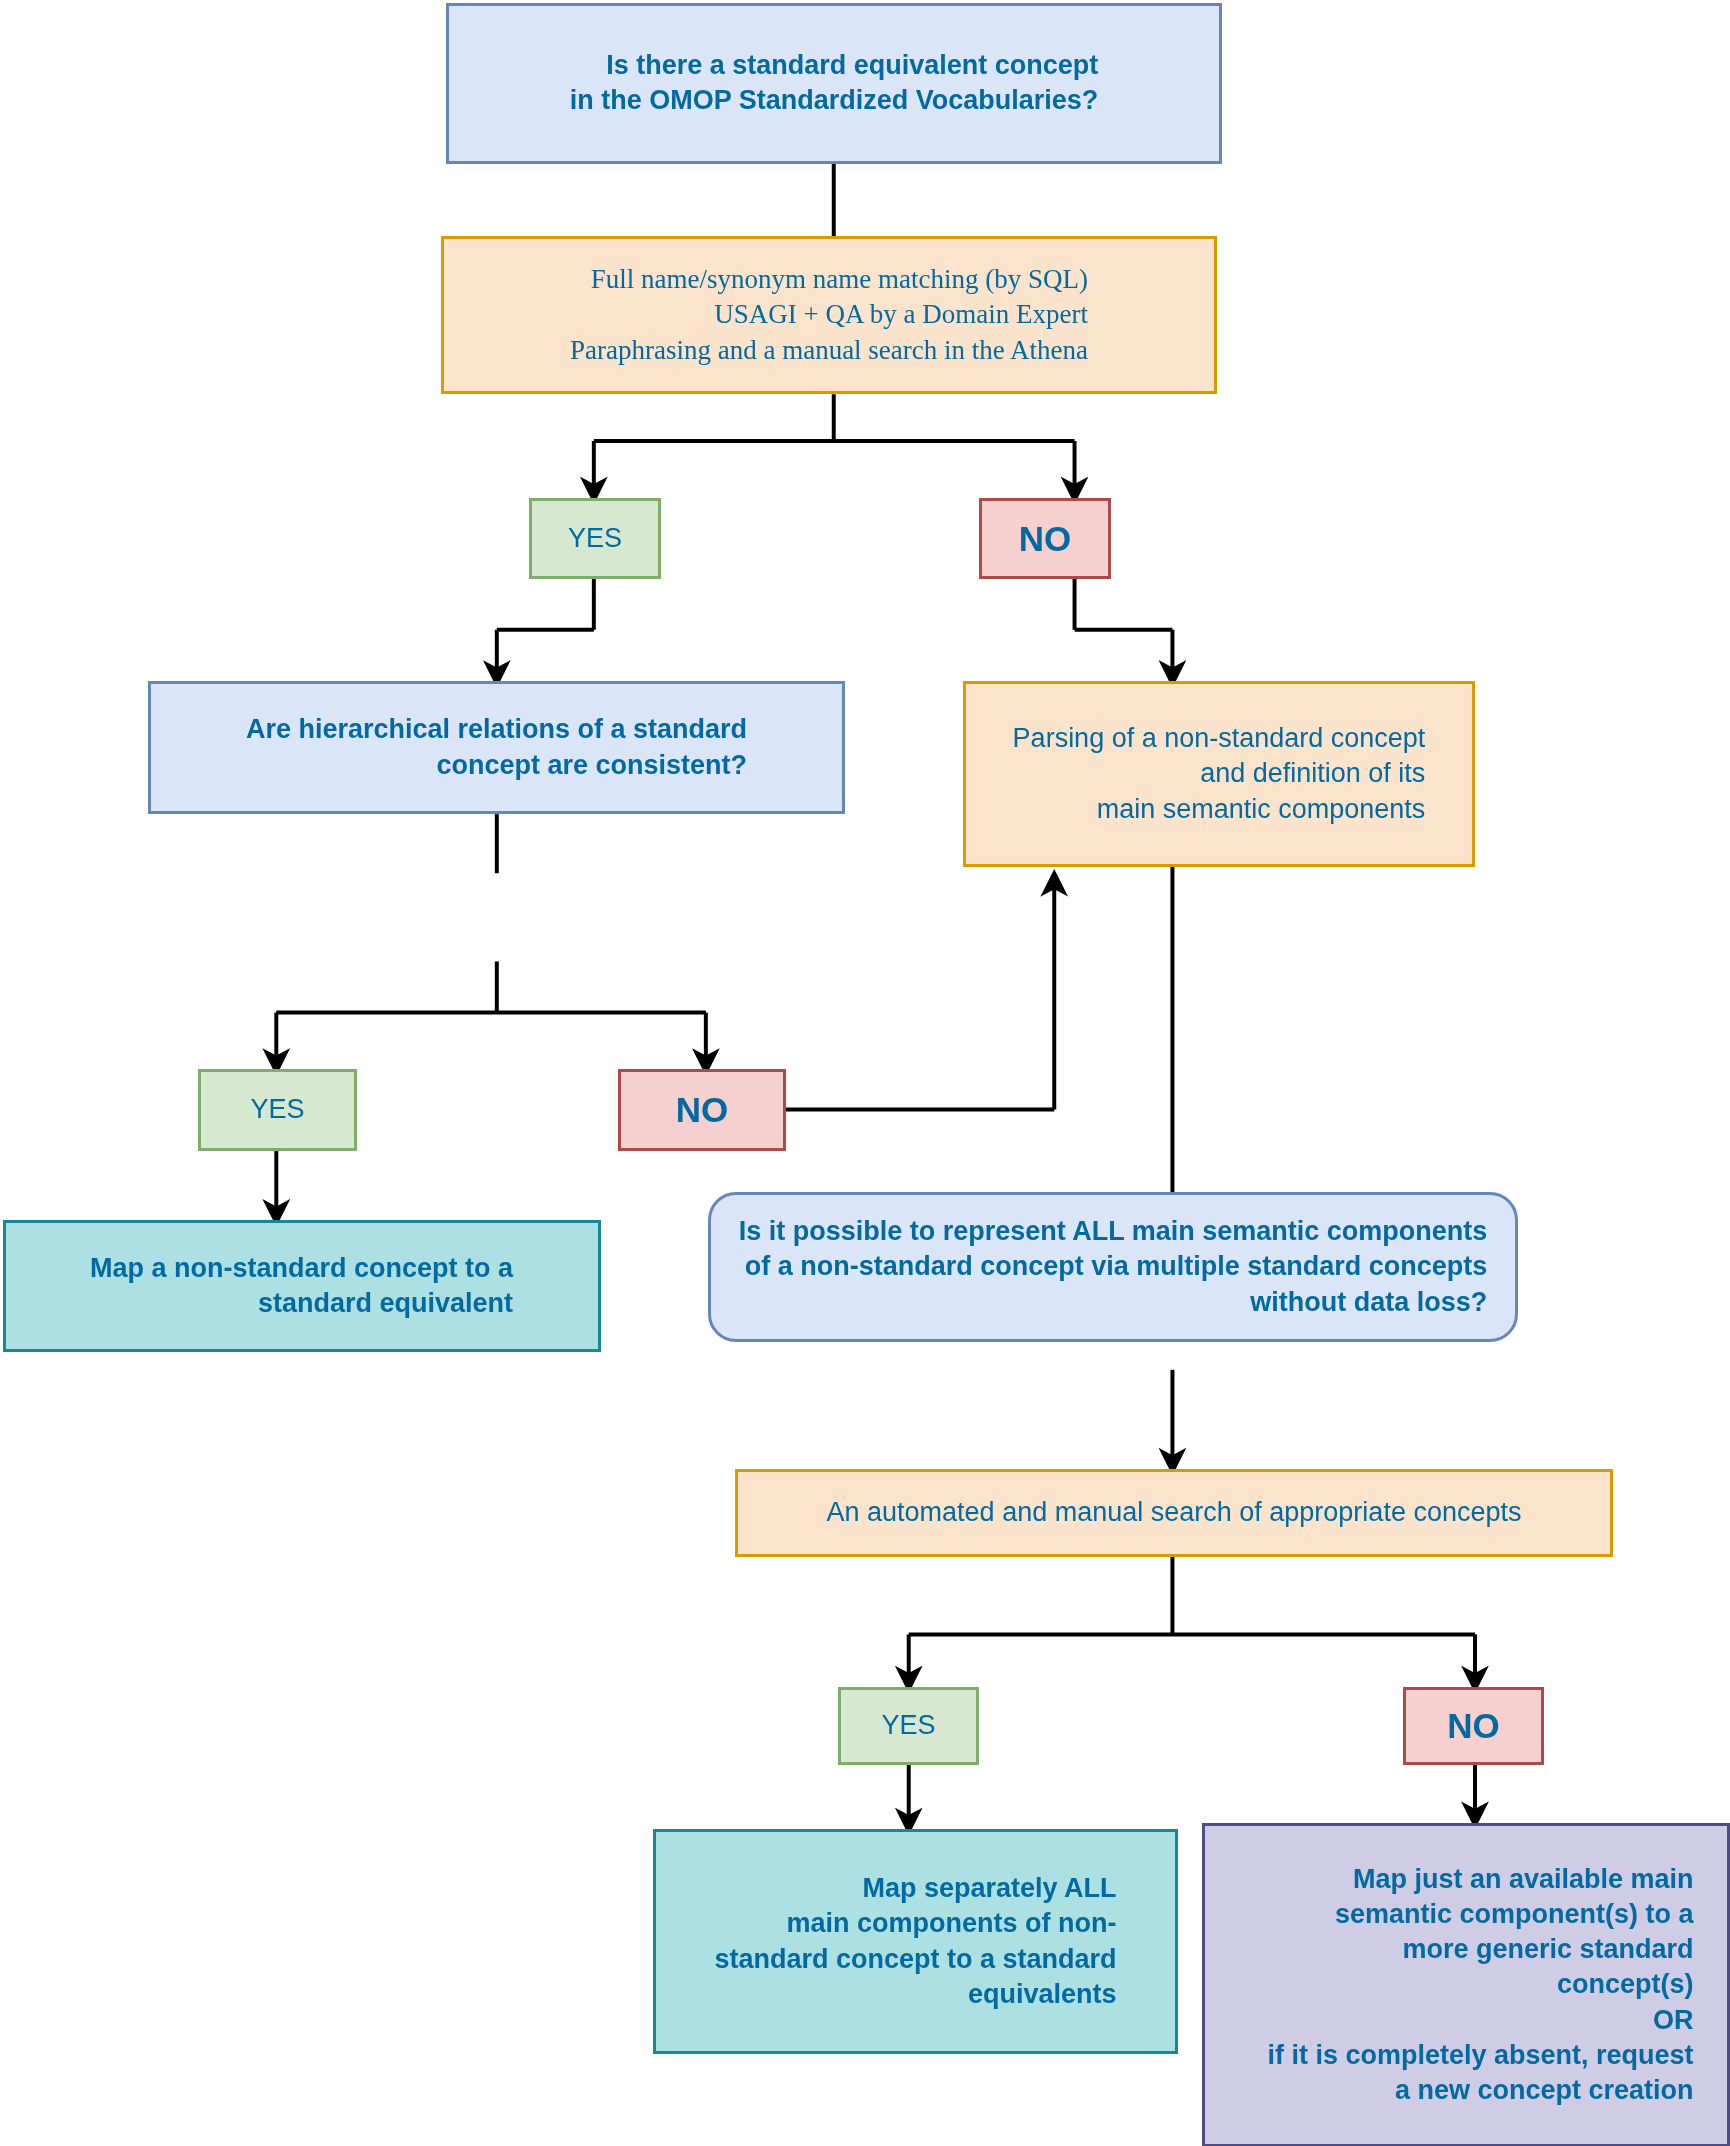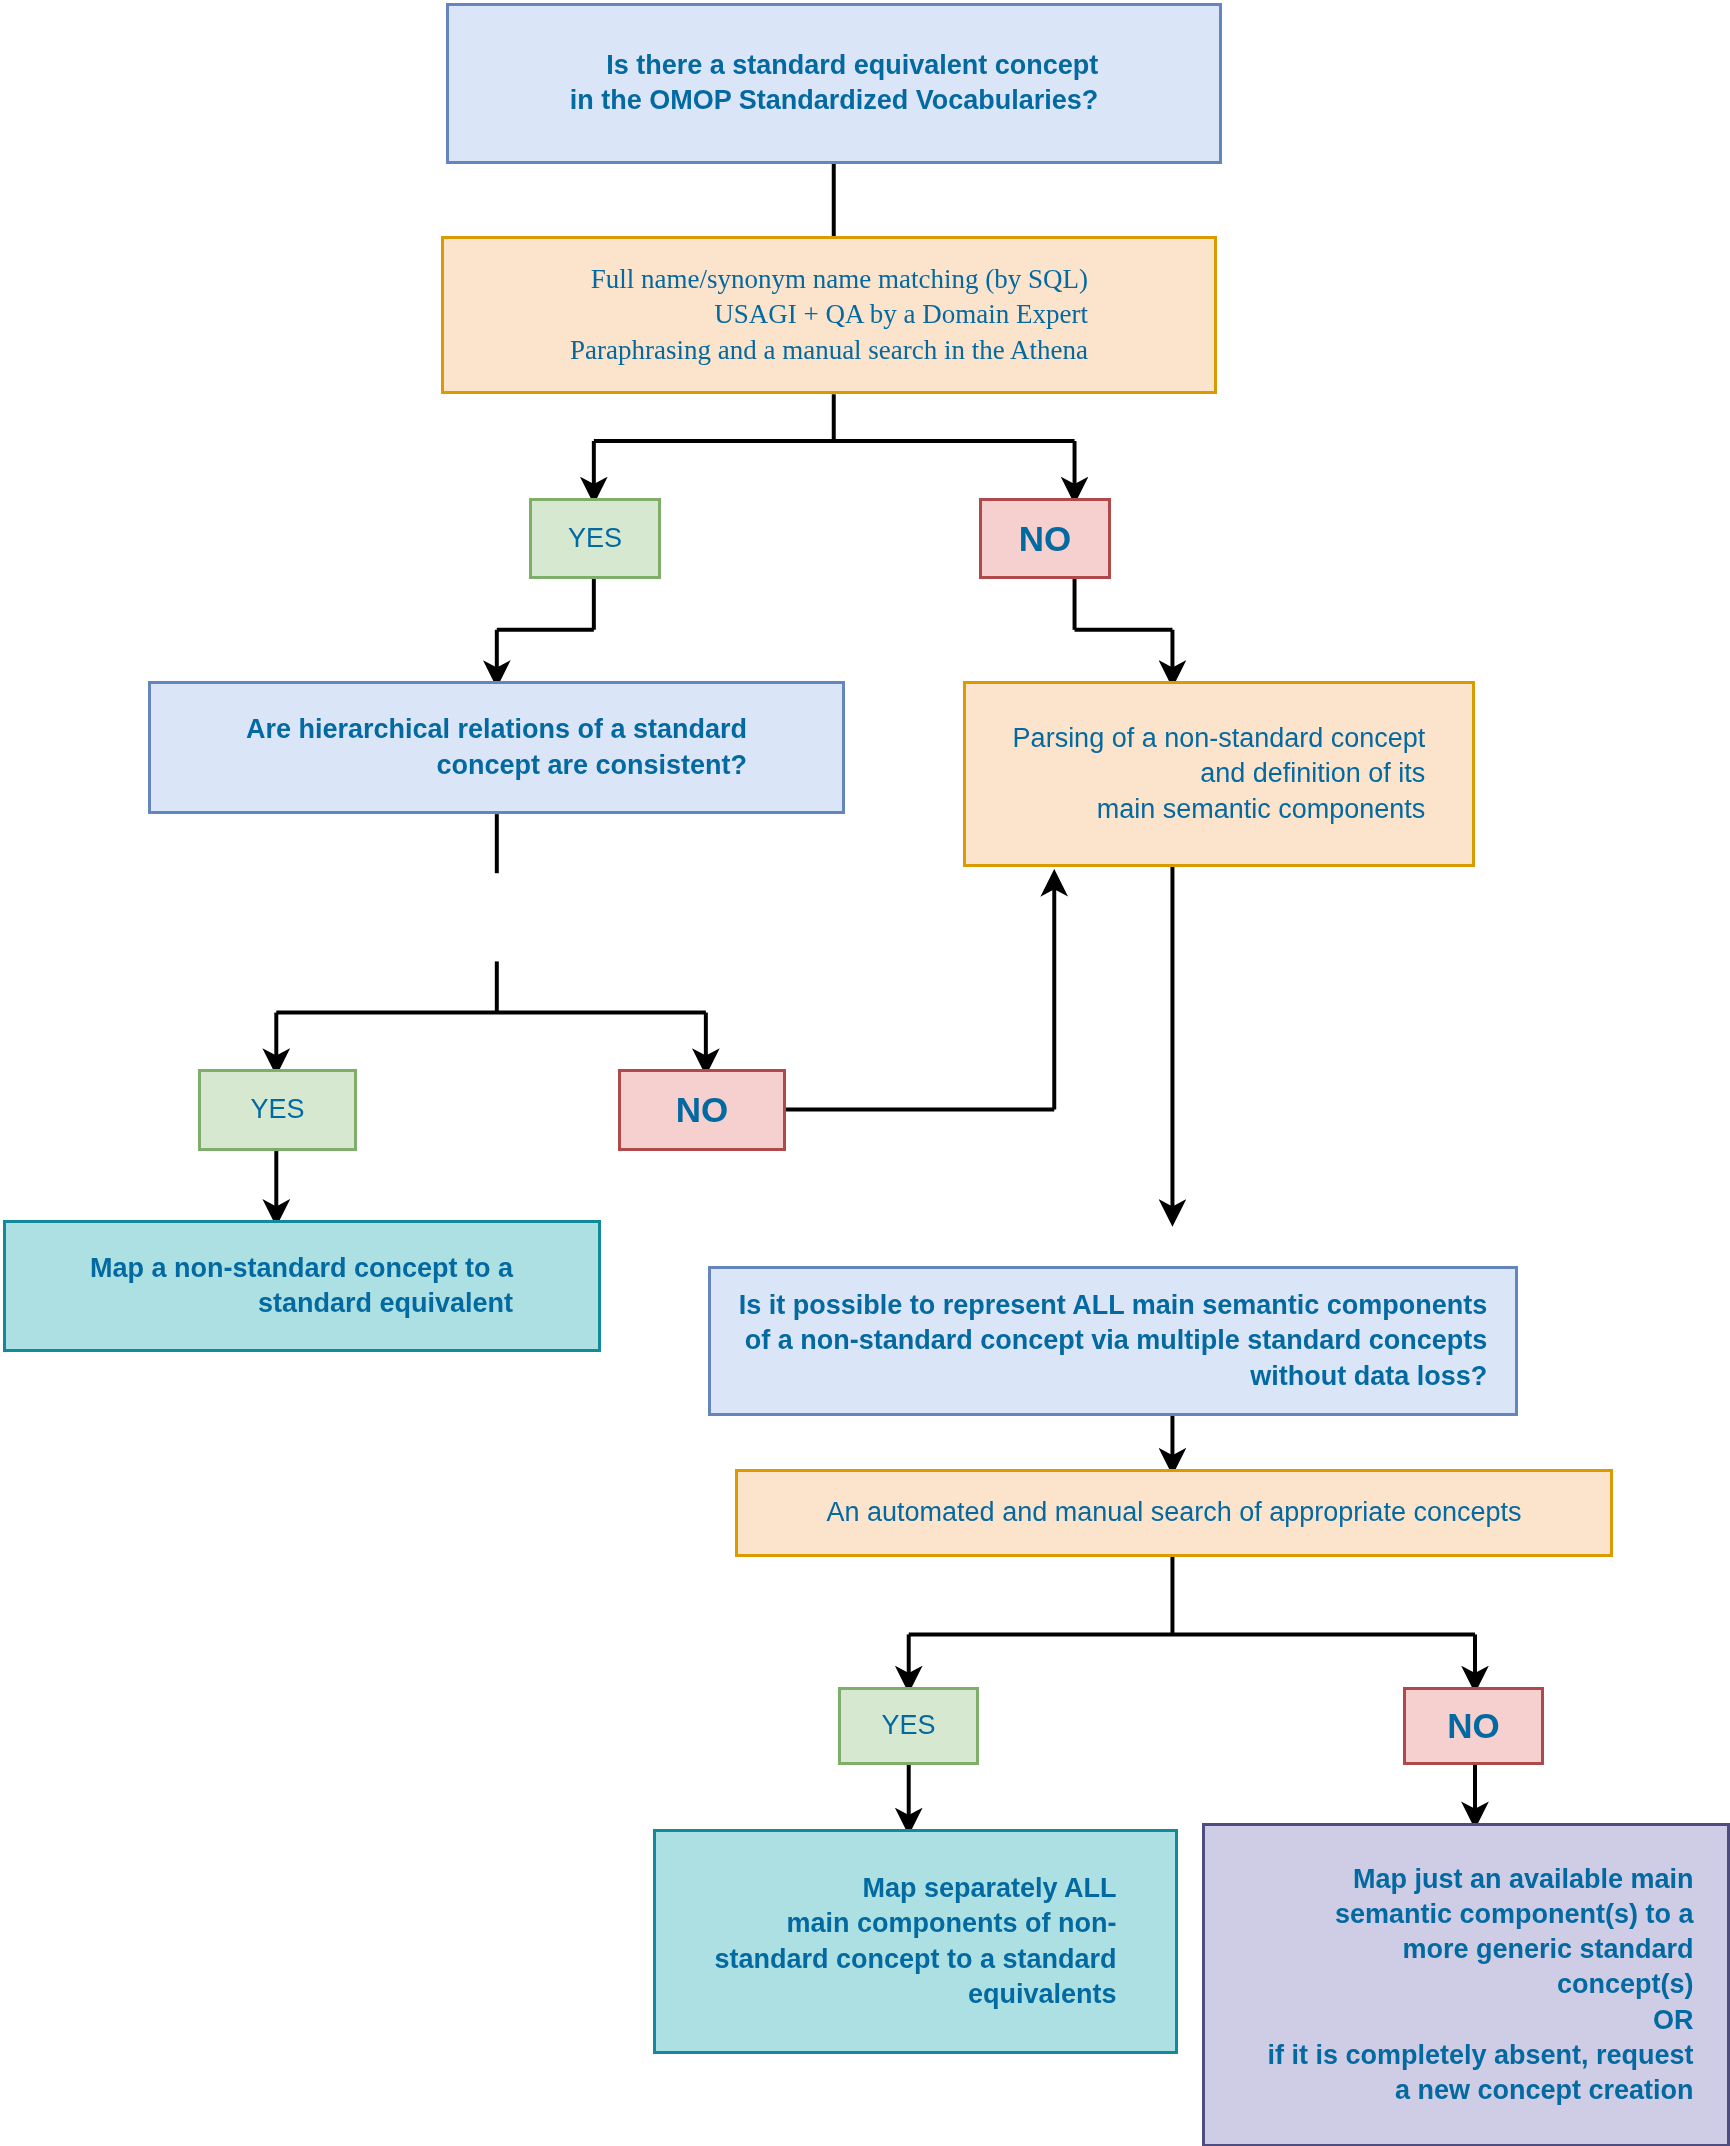--- a/index.html
+++ b/index.html
@@ -153,21 +153,21 @@
 main semantic components</div>
 
 
   <div class="node yes" style="left:198px; top:1069px; width:159px; height:82px;">YES</div>
 
   <div class="node no" style="left:618px; top:1069px; width:168px; height:82px;">NO</div>
 
   <div class="node result-teal" style="left:2.6px; top:1220px; width:598px; height:132px;">Map a non-standard concept to a
 standard equivalent</div>
 
-  <div class="node decision" style="left:708px; top:1266px; width:810px; height:150px;">Is it possible to represent ALL main semantic components
+  <div class="node decision" style="left:708px; top:1192px; width:810px; height:150px;border-radius:28px;">Is it possible to represent ALL main semantic components
 of a non-standard concept via multiple standard concepts
 without data loss?</div>
 
   <div class="node process" style="left:735px; top:1469px; width:878px; height:88px;">An automated and manual search of appropriate concepts</div>
 
   <div class="node yes" style="left:838px; top:1687px; width:141px; height:78px;">YES</div>
 
   <div class="node no" style="left:1403px; top:1687px; width:141px; height:78px;">NO</div>
 
   <div class="node result-teal" style="left:653px; top:1829px; width:525px; height:225px;">Map separately ALL

